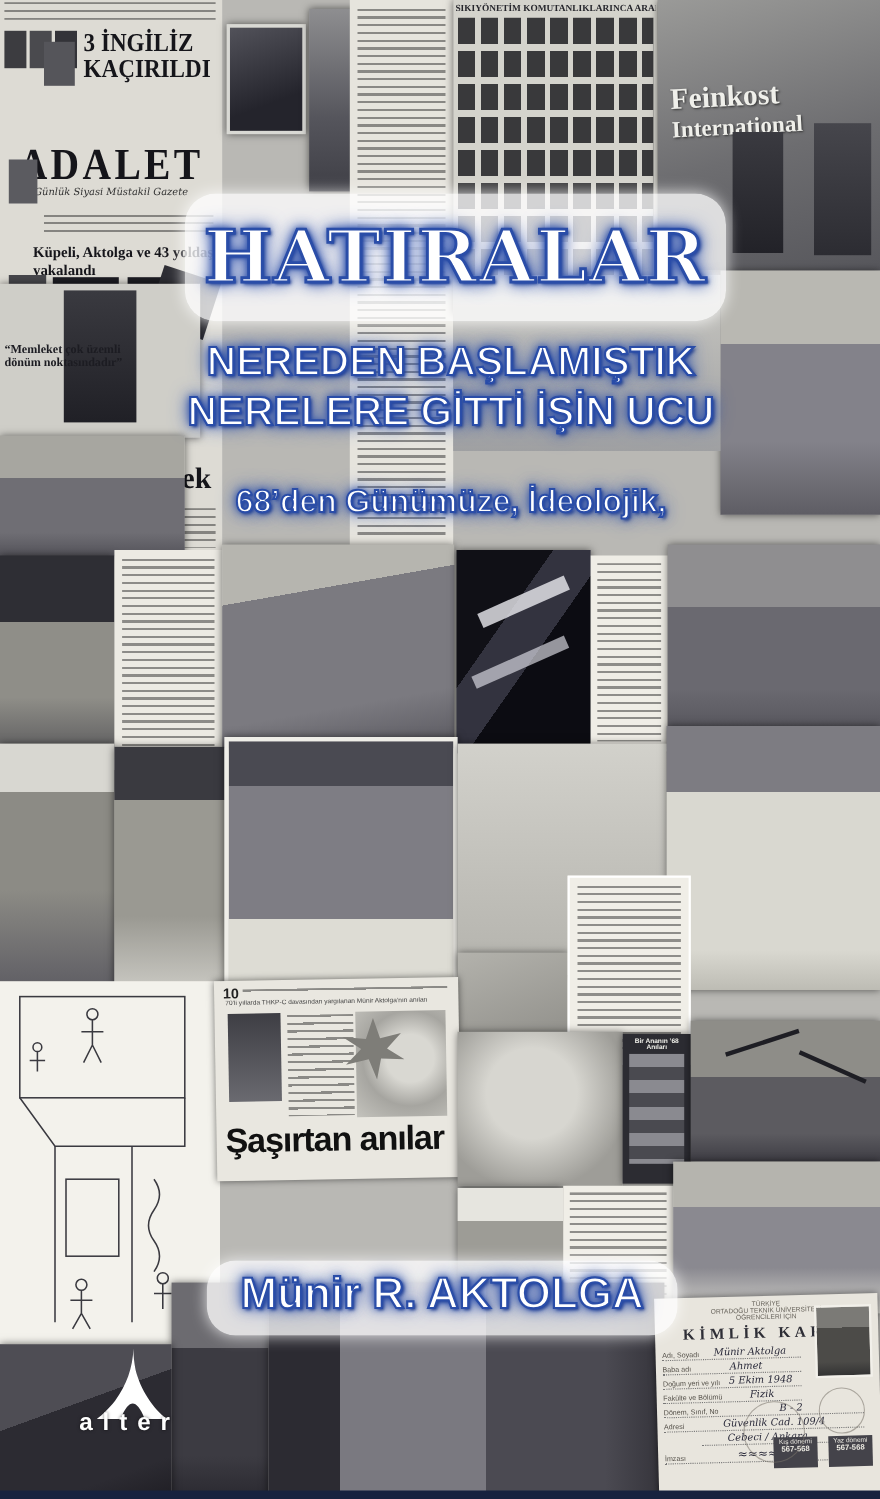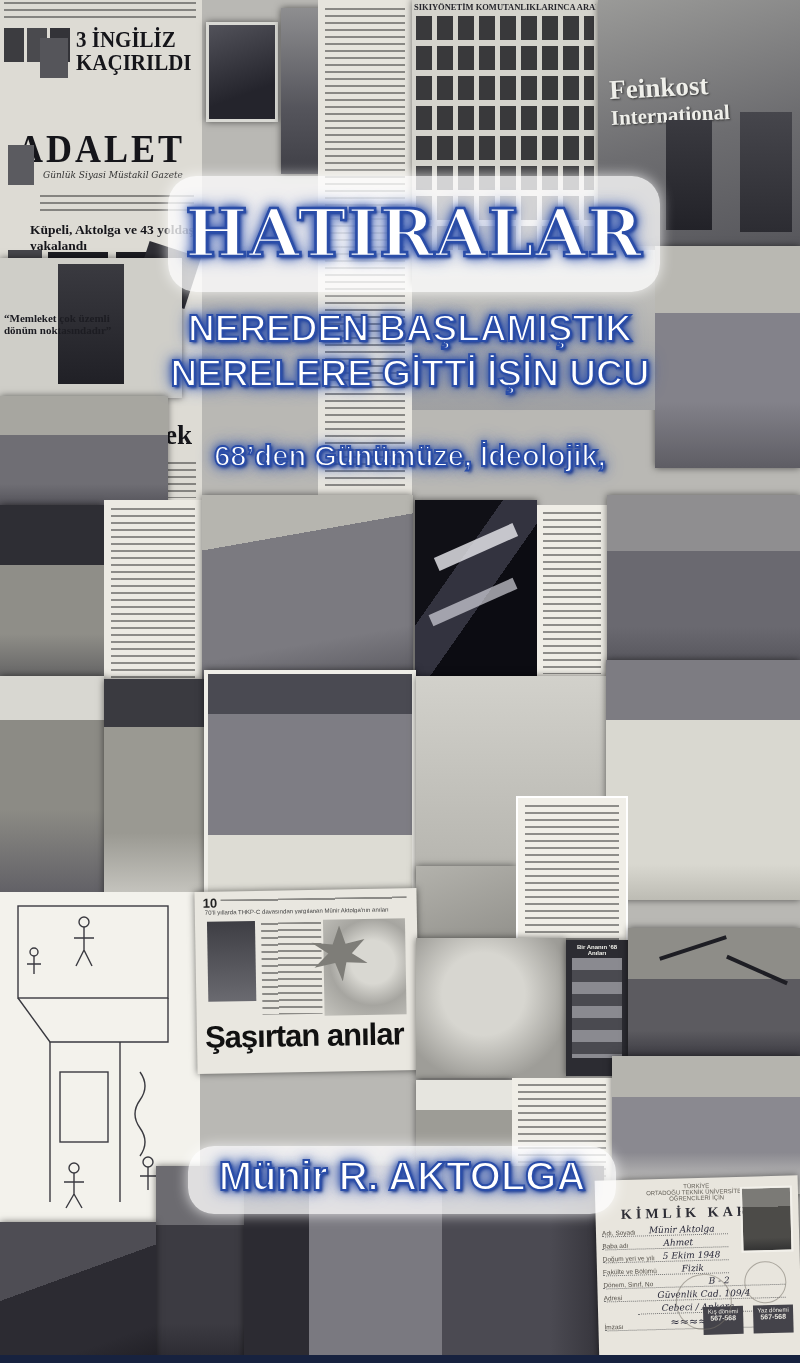--- a/index.html
+++ b/index.html
@@ -31,21 +31,21 @@
 
   <div class="tile paper" style="left:0;top:0;width:202px;height:505px;">
     <div style="position:absolute;left:4px;top:2px;width:192px;height:16px;" class="lines"></div>
     <div style="position:absolute;left:4px;top:28px;display:flex;gap:3px;">
       <div style="width:20px;height:34px;background:#3c3c40;"></div>
       <div style="width:20px;height:34px;background:#4a4a4e;"></div>
       <div style="width:20px;height:34px;background:#333338;"></div>
     </div>
     <div class="np-head" style="position:absolute;left:76px;top:30px;width:126px;font-size:21px;line-height:1;">3 İNGİLİZ KAÇIRILDI</div>
     <div class="np-head" style="position:absolute;left:0;top:128px;width:202px;text-align:center;font-size:36px;letter-spacing:3px;">ADALET</div>
-    <div style="position:absolute;left:0;top:170px;width:202px;text-align:center;font-family:'DejaVu Serif',serif;font-style:italic;font-size:9px;color:#333;margin-left:12px;">Günlük Siyasi Müstakil Gazete</div>
+    <div style="position:absolute;left:0;top:170px;width:202px;text-align:center;font-family:'DejaVu Serif',serif;font-style:italic;font-size:9px;color:#333;">Günlük Siyasi Müstakil Gazete</div>
     <div style="position:absolute;left:40px;top:38px;width:28px;height:40px;background:#55555a;"></div>
     <div style="position:absolute;left:8px;top:145px;width:26px;height:40px;background:#5b5b60;"></div>
     <div style="position:absolute;left:40px;top:195px;width:154px;height:20px;" class="lines"></div>
     <div class="np-head" style="position:absolute;left:30px;top:222px;width:166px;font-size:13.5px;transform:none;">Küpeli, Aktolga ve 43 yoldaş yakalandı</div>
     <div style="position:absolute;left:8px;top:250px;width:34px;height:46px;background:#47474c;"></div>
     <div style="position:absolute;left:8px;top:302px;width:34px;height:46px;background:#3c3c42;"></div>
     <div style="position:absolute;left:48px;top:252px;width:60px;height:12px;background:#1c1c22;"></div>
     <div style="position:absolute;left:116px;top:252px;width:52px;height:12px;background:#1c1c22;"></div>
     <div style="position:absolute;left:48px;top:270px;width:120px;height:50px;" class="lines"></div>
     <div style="position:absolute;left:140px;top:248px;width:54px;height:54px;background:#2e2e34;transform:rotate(18deg);"></div>
@@ -159,20 +159,26 @@
   <div class="tile ph" style="left:416px;top:1080px;width:96px;height:100px;background:linear-gradient(180deg,#e6e5df 0 30%,#9d9c96 30% 75%,#6f6e74);"></div>
   <div class="tile paper" style="left:512px;top:1078px;width:100px;height:124px;background:#f0eee7;">
     <div style="margin:6px 6px;height:110px;" class="lines"></div>
   </div>
   <div class="tile ph" style="left:612px;top:1056px;width:188px;height:138px;background:linear-gradient(180deg,#b5b4ae 0 30%,#8a8990 30% 70%,#d4d3cd);"></div>
 
   <div class="tile ph" style="left:156px;top:1166px;width:88px;height:197px;background:linear-gradient(180deg,#6c6b70 0 30%,#3c3b42 30% 80%,#2a2930);"></div>
   <div class="tile ph" style="left:0;top:1222px;width:156px;height:141px;background:linear-gradient(160deg,#4e4d54 0 40%,#2c2b32 40% 80%,#1f1e24);"></div>
   <div class="tile ph" style="left:244px;top:1166px;width:360px;height:197px;background:linear-gradient(90deg,#2c2b32 0 18%,#7a7980 18% 55%,#4b4a52 55% 85%,#34333a);"></div>
 
+  <div class="tile" style="left:70px;top:1226px;width:100px;height:88px;z-index:4;">
+    <svg width="100" height="64" viewBox="0 0 100 100" style="display:block">
+      <path d="M52 0 C51 28 42 52 26 74 C18 84 8 94 0 100 L34 100 C40 84 46 78 51 78 C56 78 62 84 68 100 L100 100 C80 86 62 58 55 30 C53 20 52 10 52 0 Z" fill="#fff"></path>
+    </svg>
+    <div style="color:#fff;font-weight:bold;font-size:22px;letter-spacing:9px;margin:-10px 0 0 2px;text-shadow:0 0 3px rgba(0,0,0,.6);">alter</div>
+  </div>
 
   <div class="tile ph" style="left:597px;top:1178px;width:203px;height:185px;background:#e8e5dd;transform:rotate(-1.5deg);color:#3a3a42;">
     <div style="text-align:center;font-size:6px;margin-top:5px;color:#66625a;">TÜRKİYE</div>
     <div style="text-align:center;font-size:6px;color:#66625a;">ORTADOĞU TEKNİK ÜNİVERSİTESİ</div>
     <div style="text-align:center;font-size:6px;color:#66625a;">ÖĞRENCİLERİ İÇİN</div>
     <div style="text-align:center;font-family:'Liberation Serif',serif;font-weight:bold;font-size:14px;letter-spacing:4px;margin:4px 0 3px;color:#2e2e36;">KİMLİK KARTI</div>
     <div style="position:absolute;right:6px;top:10px;width:48px;height:62px;background:linear-gradient(180deg,#7b7a76 0 30%,#4c4b48 30% 80%,#333);border:2px solid #f2f0ea;"></div>
     <div style="width:140px;">
       <div class="idfield">
           <span class="idlabel">Adı, Soyadı</span>

